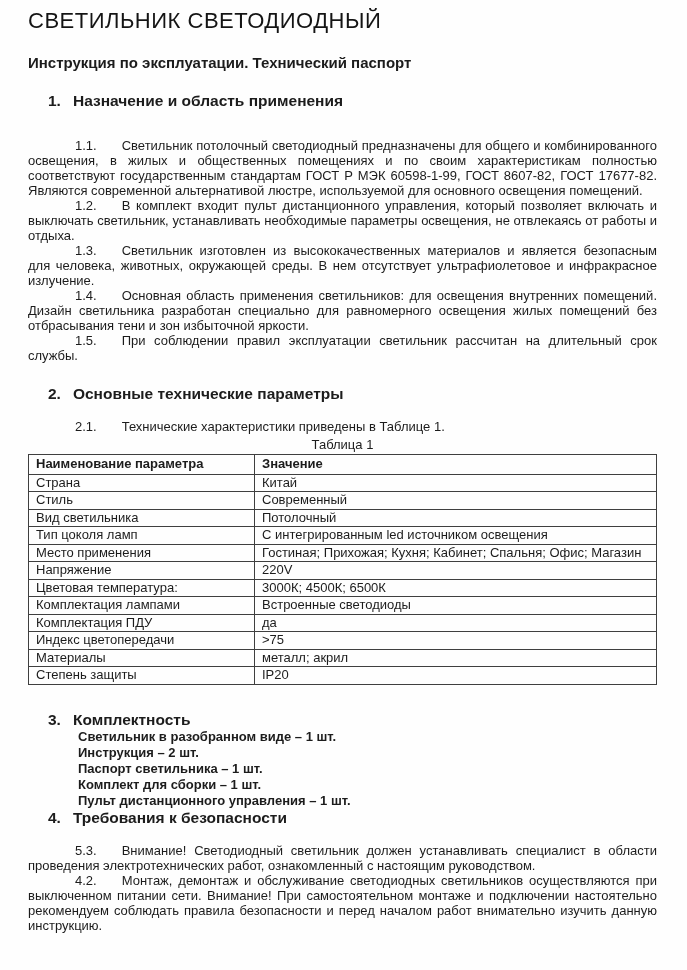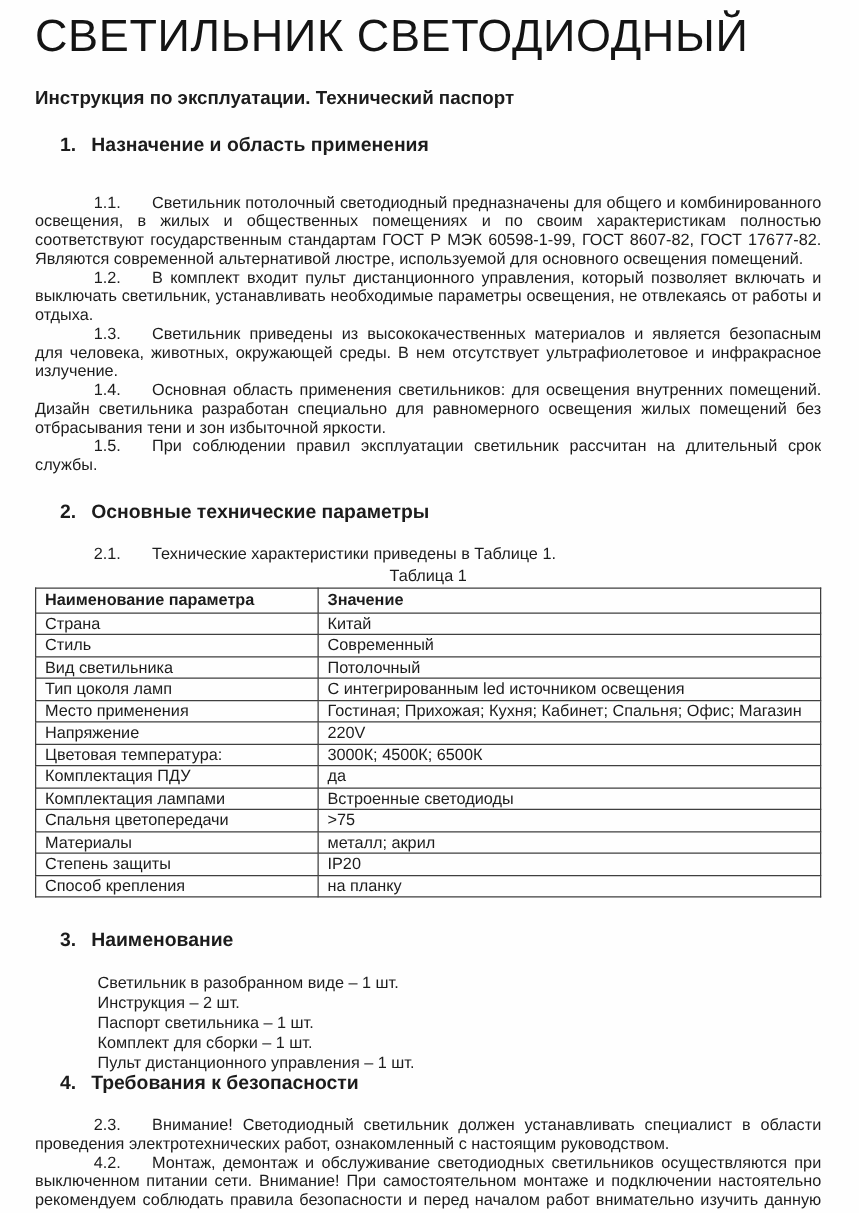--- a/index.html
+++ b/index.html
@@ -6,21 +6,21 @@
   html { background: #ffffff; }
   body {
     width: 687px;
     min-height: 970px;
     background: #fefefe;
     color: #1c1c1c;
     font-family: "Liberation Sans", sans-serif;
     padding: 8px 30px 10px 28px;
   }
   .doc-title {
-    font-size: 36px;
+    font-size: 22px;
     font-weight: 400;
     letter-spacing: 0.5px;
     color: #141414;
   }
   .doc-subtitle {
     margin-top: 20px;
     font-size: 15px;
     font-weight: 700;
   }
   .section-heading {
@@ -60,41 +60,41 @@
     padding: 1px 7px;
     line-height: 14.5px;
     vertical-align: middle;
   }
   table.params th {
     font-weight: 700;
     text-align: left;
     padding: 2px 7px;
   }
   table.params .col-param { width: 226px; }
-  .kit-list { margin-top: 16px; padding-left: 50px; list-style: none; }
+  .kit-list { padding-left: 50px; list-style: none; font-weight: bold; }
   .kit-list li { font-size: 13px; line-height: 16px; }
   .sec4-block { margin-top: 16px; }
 </style>
 </head>
 <body>
 
 <h1 class="doc-title">СВЕТИЛЬНИК СВЕТОДИОДНЫЙ</h1>
 
 <div class="doc-subtitle">Инструкция по эксплуатации.  Технический паспорт</div>
 
 <h2 class="section-heading mt-sec1">
   <span class="h-num">1.</span><span>Назначение и область применения</span>
 </h2>
 <div class="para-block">
 
     <p><span class="p-num">1.1.</span><span>Светильник потолочный светодиодный предназначены для общего и комбинированного освещения, в жилых и общественных помещениях и по своим характеристикам полностью соответствуют государственным стандартам ГОСТ Р МЭК 60598-1-99, ГОСТ 8607-82, ГОСТ 17677-82. Являются современной альтернативой люстре, используемой для основного освещения помещений.</span></p>
 
     <p><span class="p-num">1.2.</span><span>В комплект входит пульт дистанционного управления, который позволяет включать и выключать светильник, устанавливать необходимые параметры освещения, не отвлекаясь от работы и отдыха.</span></p>
 
-    <p><span class="p-num">1.3.</span><span>Светильник приведены из высококачественных материалов и является безопасным для человека, животных, окружающей среды. В нем отсутствует ультрафиолетовое и инфракрасное излучение.</span></p>
+    <p><span class="p-num">1.3.</span><span>Светильник изготовлен из высококачественных материалов и является безопасным для человека, животных, окружающей среды. В нем отсутствует ультрафиолетовое и инфракрасное излучение.</span></p>
 
     <p><span class="p-num">1.4.</span><span>Основная область применения светильников: для освещения внутренних помещений. Дизайн светильника разработан специально для равномерного освещения жилых помещений без отбрасывания тени и зон избыточной яркости.</span></p>
 
     <p><span class="p-num">1.5.</span><span>При соблюдении правил эксплуатации светильник рассчитан на длительный срок службы.</span></p>
   </div>
 
 <h2 class="section-heading mt-sec2">
   <span class="h-num">2.</span><span>Основные технические параметры</span>
 </h2>
 <p class="intro-p"><span class="p-num">2.1.</span><span>Технические характеристики приведены в Таблице 1.</span></p>
@@ -139,69 +139,65 @@
         <td>Напряжение</td>
         <td>220V</td>
       </tr>
 
       <tr>
         <td>Цветовая температура:</td>
         <td>3000К; 4500К; 6500К</td>
       </tr>
 
       <tr>
+        <td>Комплектация лампами</td>
+        <td>Встроенные светодиоды</td>
+      </tr>
+
+      <tr>
         <td>Комплектация ПДУ</td>
         <td>да</td>
       </tr>
 
       <tr>
-        <td>Комплектация лампами</td>
-        <td>Встроенные светодиоды</td>
-      </tr>
-
-      <tr>
-        <td>Спальня цветопередачи</td>
+        <td>Индекс цветопередачи</td>
         <td>&gt;75</td>
       </tr>
 
       <tr>
         <td>Материалы</td>
         <td>металл; акрил</td>
       </tr>
 
       <tr>
         <td>Степень защиты</td>
         <td>IP20</td>
       </tr>
 
-      <tr>
-        <td>Способ крепления</td>
-        <td>на планку</td>
-      </tr>
     </tbody>
 </table>
 
 <h2 class="section-heading mt-sec3">
-  <span class="h-num">3.</span><span>Наименование</span>
+  <span class="h-num">3.</span><span>Комплектность</span>
 </h2>
 <ul class="kit-list">
 
     <li>Светильник в разобранном виде – 1 шт.</li>
 
     <li>Инструкция – 2 шт.</li>
 
     <li>Паспорт светильника – 1 шт.</li>
 
     <li>Комплект для сборки – 1 шт.</li>
 
     <li>Пульт дистанционного управления – 1 шт.</li>
   </ul>
 
 <h2 class="section-heading mt-sec4">
   <span class="h-num">4.</span><span>Требования к безопасности</span>
 </h2>
 <div class="para-block sec4-block">
 
-    <p><span class="p-num">2.3.</span><span>Внимание! Светодиодный светильник должен устанавливать специалист в области проведения электротехнических работ, ознакомленный с настоящим руководством.</span></p>
+    <p><span class="p-num">5.3.</span><span>Внимание! Светодиодный светильник должен устанавливать специалист в области проведения электротехнических работ, ознакомленный с настоящим руководством.</span></p>
 
     <p><span class="p-num">4.2.</span><span>Монтаж, демонтаж и обслуживание светодиодных светильников осуществляются при выключенном питании сети. Внимание! При самостоятельном монтаже и подключении настоятельно рекомендуем соблюдать правила безопасности и перед началом работ внимательно изучить данную инструкцию.</span></p>
 
   </div>
 
 </body></html>

